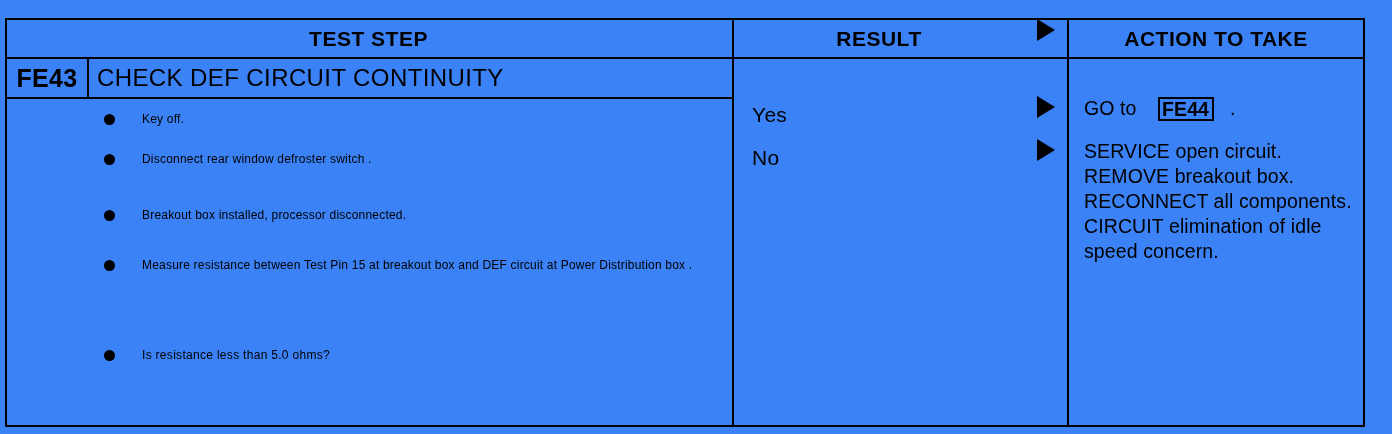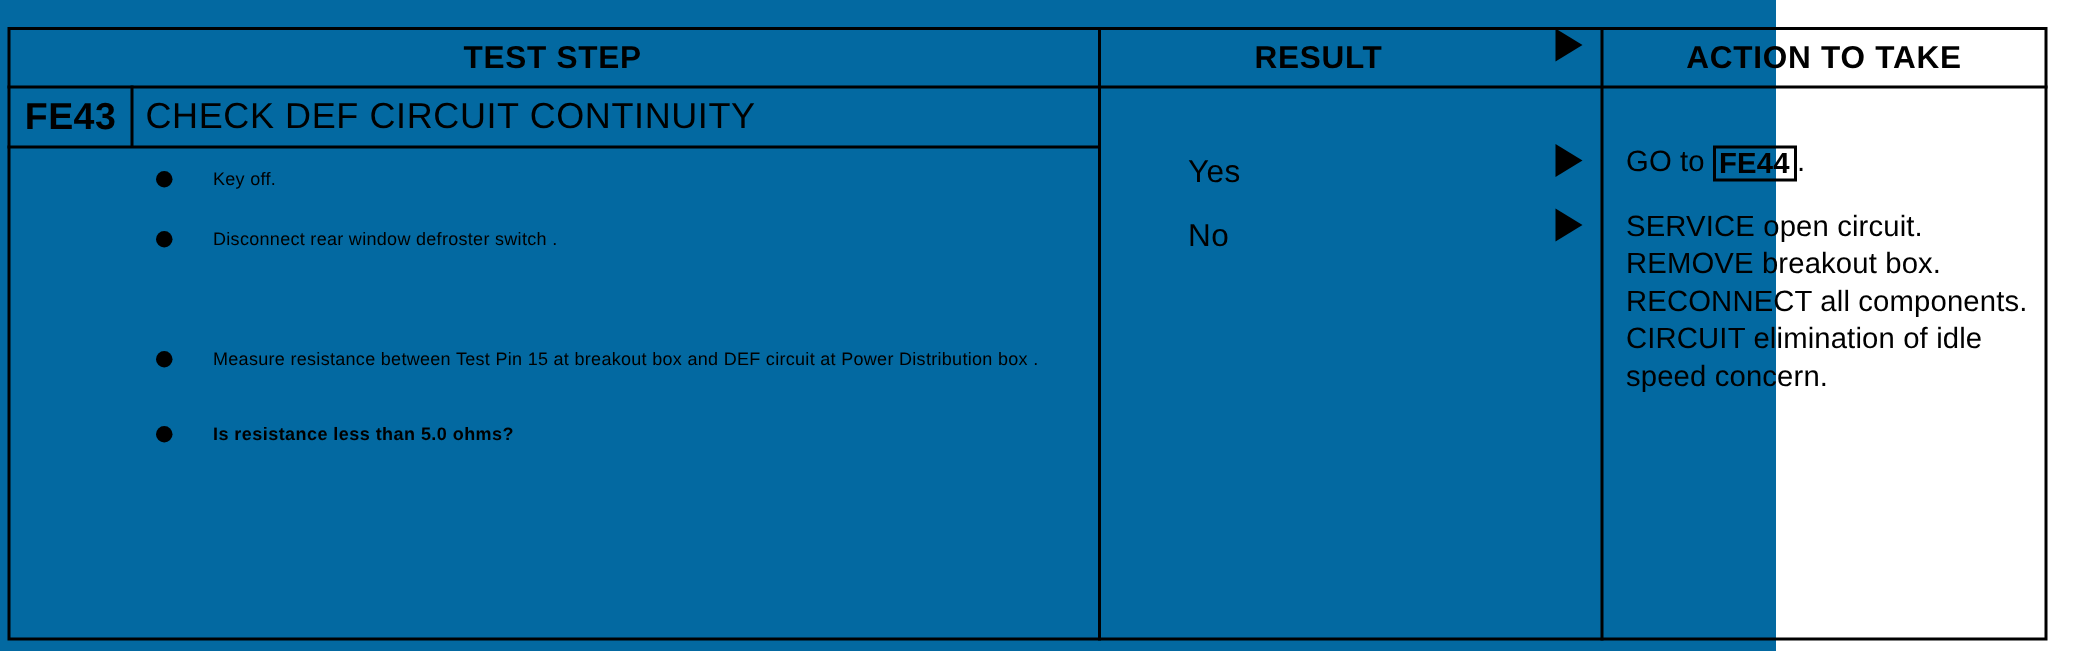--- a/index.html
+++ b/index.html
@@ -12,23 +12,23 @@
     width: 1392px;
     height: 434px;
     overflow: hidden;
     font-family: "Liberation Sans", "DejaVu Sans", sans-serif;
     color: #000000;
     -webkit-font-smoothing: none;
   }
 
   .sheet {
     position: relative;
-    width: 1184px;
+    width: 1392px;
     height: 434px;
-    background: #0369a1;
+    background: #3b82f6;
   }
 
   
   .table-frame {
     position: absolute;
     left: 5px;
     top: 18px;
     width: 1360px;
     height: 409px;
     border: 2px solid #000;
@@ -132,32 +132,31 @@
   }
   .step-item .bullet {
     position: absolute;
     left: 4px;
     top: 8px;
     width: 11px;
     height: 11px;
     background: #000;
     border-radius: 50%;
   }
-  .step-item.bold { font-weight: bold; letter-spacing: 0.3px; }
+  .step-item.bold { font-weight: normal; letter-spacing: 0.3px; margin-top: 40px; }
   .gap-sm { height: 14px; }
   .gap-md { height: 30px; }
   .gap-lg { height: 24px; }
 
   
   .result-list {
     position: absolute;
     left: 752px;
     top: 102px;
     width: 270px;
-    margin-left: 40px;
   }
   .result-item {
     height: 43px;
     font-size: 21px;
     line-height: 26px;
     letter-spacing: 0.3px;
   }
 
   
   .action-list {
@@ -172,21 +171,21 @@
     letter-spacing: 0.1px;
   }
   .action-gap { height: 18px; }
   .action-item .pre { }
   .boxref {
     display: inline-block;
     border: 2px solid #000;
     padding: 0 3px 0 2px;
     font-weight: bold;
     line-height: 20px;
-    margin: 0 0;
+    margin: 0 16px;
     position: relative;
     top: 1px;
   }
 </style>
 </head>
 <body>
 
 <div class="sheet">
 
   <div class="table-frame"></div>
@@ -208,20 +207,24 @@
     <div class="step-item">
       <span class="bullet"></span>
       <span>Key off.</span>
     </div>
     <div class="gap-sm"></div>
     <div class="step-item">
       <span class="bullet"></span>
       <span>Disconnect rear window defroster switch .</span>
     </div>
     <div class="gap-md"></div>
+    <div class="step-item">
+      <span class="bullet"></span>
+      <span>Breakout box installed, processor disconnected.</span>
+    </div>
     <div class="gap-lg"></div>
     <div class="step-item">
       <span class="bullet"></span>
       <span>Measure resistance between Test Pin 15 at breakout box and DEF circuit at Power Distribution box .</span>
     </div>
     <div class="gap-lg"></div>
     <div class="step-item bold">
       <span class="bullet"></span>
       <span>Is resistance less than 5.0 ohms?</span>
     </div>

